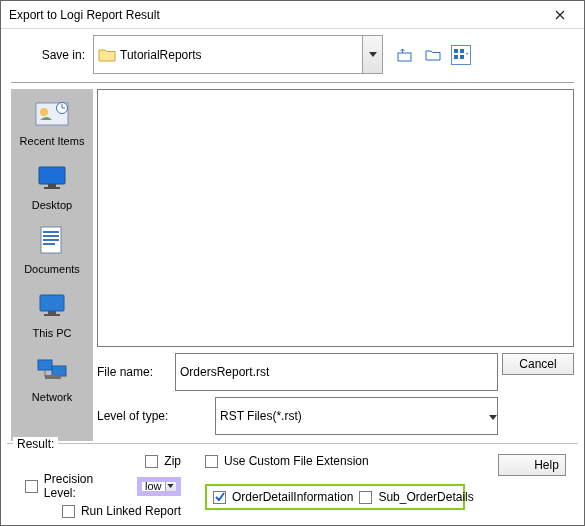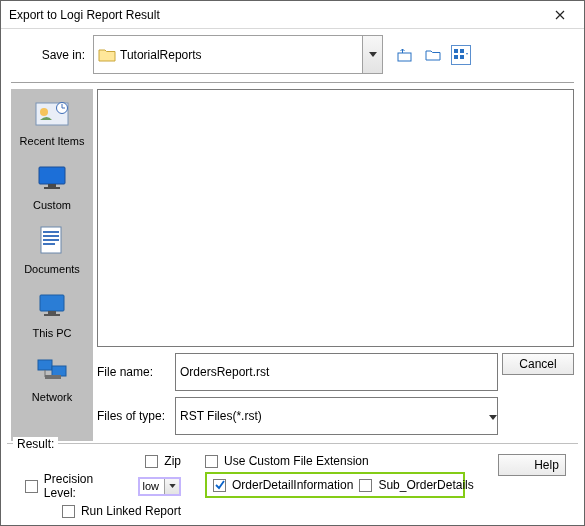--- a/index.html
+++ b/index.html
@@ -150,20 +150,21 @@
     flex:1;
     height:38px;
     border:1px solid #7a7a7a;
     background:#fff;
     padding: 0 4px;
     display:flex;
     align-items:center;
   }
   .name-row .field.combo {
     padding-right:0;
+    margin-left:40px;
   }
   .name-row .field .txt { flex:1; }
 
   .btn-col {
     display:flex;
     flex-direction:column;
     gap:6px;
     width: 72px;
   }
   .btn {
@@ -198,21 +199,21 @@
     display:flex;
     flex-direction:column;
     gap:4px;
     padding-left: 12px;
     align-items: flex-end;
   }
   .col-mid {
     flex:1;
     display:flex;
     flex-direction:column;
-    gap:4px;
+    gap:16px;
     padding-left:24px;
   }
   .col-right {
     width: 80px;
     display:flex;
     justify-content:flex-end;
     padding-right: 6px;
   }
   .chk {
     display:flex;
@@ -222,21 +223,21 @@
   .chk .box {
     width:13px; height:13px;
     border:1px solid #7a7a7a;
     display:flex; align-items:center; justify-content:center;
     background:#fff;
   }
   .chk .box.checked svg { display:block; }
   .chk .box svg { display:none; width:10px; height:10px; stroke:#0a63c9; stroke-width:1.8; fill:none; }
   .combo-sm {
     display:flex; align-items:center;
-    border:2px solid #c4b5fd;
+    border:5px solid #c4b5fd;
     height:19px; width:44px;
     margin-left:4px;
     background:#fff;
   }
   .combo-sm .txt { flex:1; padding:0 3px; font-size:11px; }
   .combo-sm .cb {
     width:15px; height:100%; background:linear-gradient(#f7f7f7,#e3e3e3); border-left:1px solid #a0a0a0;
     display:flex;align-items:center;justify-content:center;
   }
   .col-right .btn { width:68px;padding-left:29px; }
@@ -309,21 +310,21 @@
       <div class="lbl">Recent Items</div>
     </div>
     <div class="shortcut">
       <div class="ic">
         <svg width="36" height="30" viewBox="0 0 36 30">
           <rect x="5" y="4" width="26" height="17" rx="1" fill="#1c6fd8" stroke="#1b4e96"></rect>
           <rect x="14" y="21" width="8" height="3" fill="#4a4a4a"></rect>
             <rect x="10" y="24" width="16" height="2" fill="#4a4a4a"></rect>
         </svg>
       </div>
-      <div class="lbl">Custom</div>
+      <div class="lbl">Desktop</div>
     </div>
     <div class="shortcut">
       <div class="ic">
         <svg width="30" height="32" viewBox="0 0 30 32">
           <rect x="4" y="1" width="20" height="26" fill="#fff" stroke="#6b87ab"></rect>
           <rect x="6" y="5" width="16" height="2" fill="#3f74bf"></rect>
           <rect x="6" y="9" width="16" height="2" fill="#3f74bf"></rect>
           <rect x="6" y="13" width="16" height="2" fill="#3f74bf"></rect>
           <rect x="6" y="17" width="12" height="2" fill="#3f74bf"></rect>
         </svg>
@@ -358,21 +359,21 @@
 
     <div class="name-rows">
       <div class="name-table">
         <div class="name-row">
           <div class="lbl">File name:</div>
           <div class="field">
             <span class="txt">OrdersReport.rst</span>
           </div>
         </div>
         <div class="name-row">
-          <div class="lbl">Files of type:</div>
+          <div class="lbl">Level of type:</div>
           <div class="field combo">
             <span class="txt">RST Files(*.rst)</span>
             <span class="combo-btn">
               <svg viewBox="0 0 8 5">
                   <path d="M0 0 L4 5 L8 0 Z"></path>
                 </svg>
             </span>
           </div>
         </div>
       </div>

